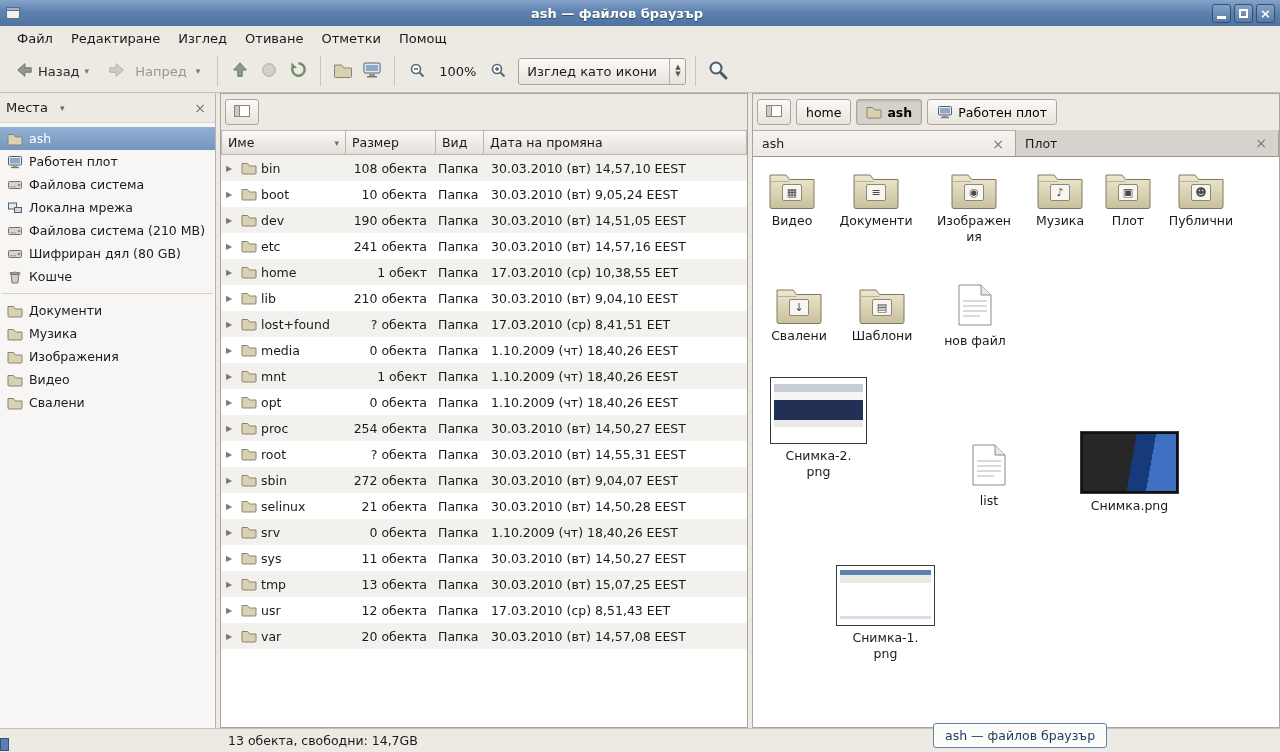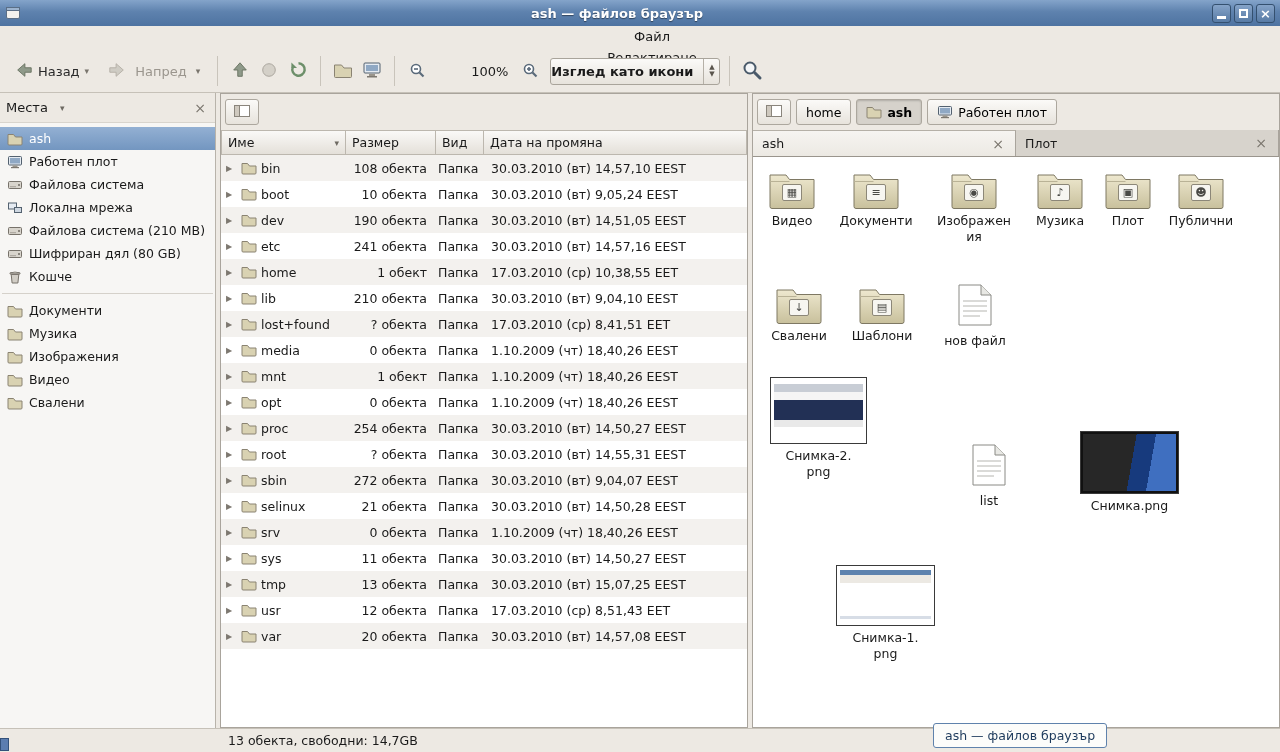--- a/index.html
+++ b/index.html
@@ -12,35 +12,35 @@
   .win-icon { width:16px; height:16px; margin-right:4px; }
   .title { flex:1; text-align:center; color:#fff; font-weight:bold; font-size:13px;
     text-shadow:0 1px 1px rgba(0,0,0,.45); }
   .win-btn { width:19px; height:19px; margin-left:3px; border:1px solid #34506f; border-radius:3px;
     background:linear-gradient(#85a3c8,#587ba5); display:flex; align-items:center; justify-content:center; }
   .g-min { width:9px; height:3px; background:#fff; margin-top:8px; }
   .g-max { width:9px; height:9px; border:2px solid #fff; }
   .g-close { color:#fff; font-weight:bold; font-size:13px; line-height:13px; }
 
   
-  .menubar { height:24px; display:flex; align-items:center; padding-left:24px; background:#ede9e3;flex-direction:column; }
+  .menubar { height:24px; display:flex; align-items:center; padding-left:8px; background:#ede9e3; }
   .menu-item { padding:3px 9px; cursor:default; }
   .toolbar { height:43px; background:#ede9e3; border-bottom:1px solid #c6c1b8;
     display:flex; align-items:center; padding:0 7px; gap:3px; }
   .tb-sep { width:1px; height:30px; background:#c9c4bb; margin:0 6px; }
   .tb-btn { height:33px; display:flex; align-items:center; gap:5px; padding:0 7px;
     border:1px solid transparent; border-radius:3px; color:#2a2a2a; background:transparent; font-size:13px; }
   .tb-btn.disabled { color:#9b968e;gap:9px; }
   .tb-btn .chev { font-size:9px; color:#7a756d; }
   .tb-small { width:26px; height:26px; display:flex; align-items:center; justify-content:center;
     border:1px solid transparent; border-radius:3px; background:transparent; }
-  .zoom-label { padding:0 6px;margin-left:32px; }
+  .zoom-label { padding:0 6px; }
   .combo { height:27px; min-width:168px; display:flex; align-items:center;
     border:1px solid #a9a49b; border-radius:3px; background:linear-gradient(#fbfaf8,#e7e3dc);
-    padding-left:0; margin-left:4px;font-weight:bold; }
+    padding-left:8px; margin-left:4px; }
   .combo-text { flex:1; padding-right:10px; }
   .combo-step { width:16px; height:100%; border-left:1px solid #b5b0a7; display:flex; flex-direction:column;
     align-items:center; justify-content:center; font-size:7px; color:#5a554d; line-height:7px; }
 
   
   .main { display:flex; height:635px; }
   .splitter { width:4px; background:#ede9e3; }
 
   
   .sidebar { width:216px; background:#f7f6f4; display:flex; flex-direction:column; border-right:1px solid #b8b3aa; }

